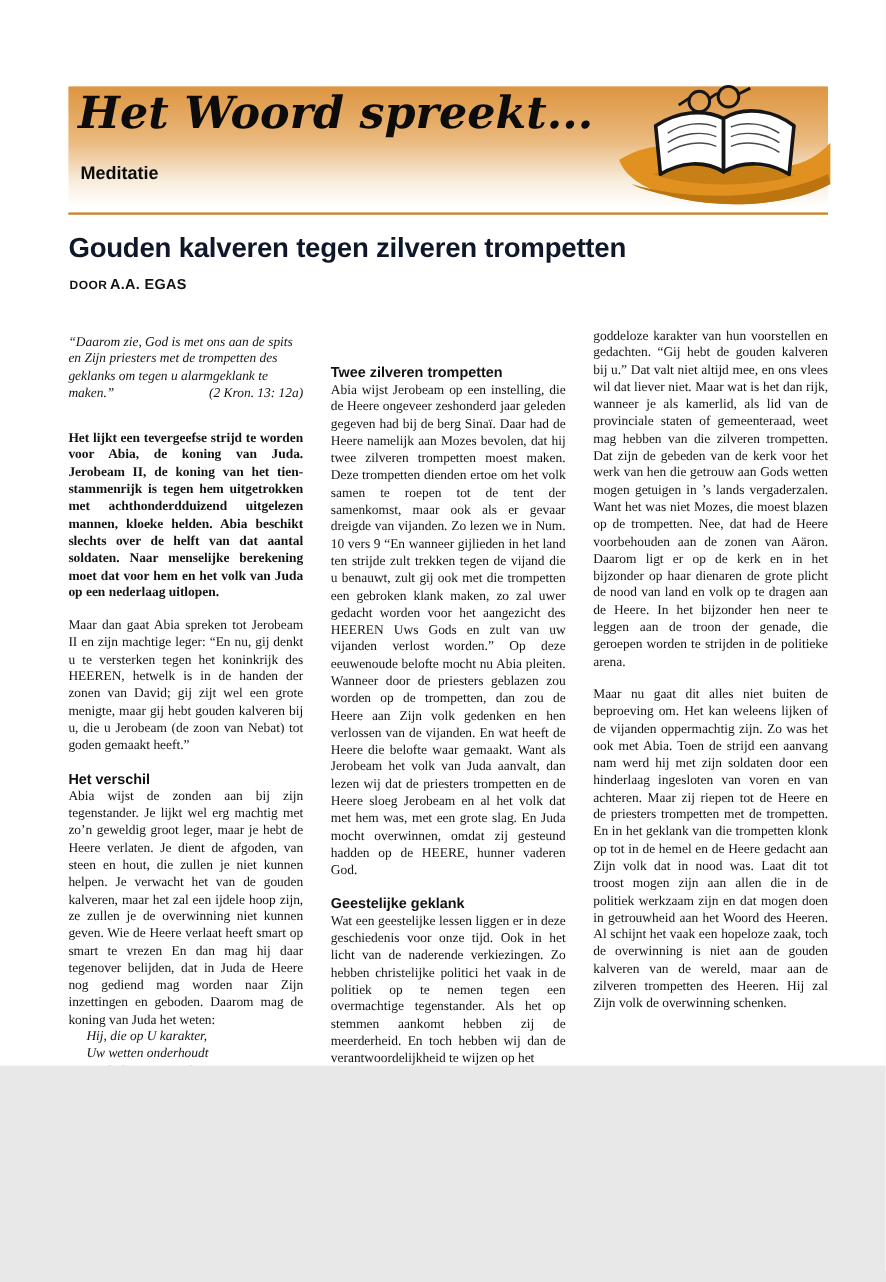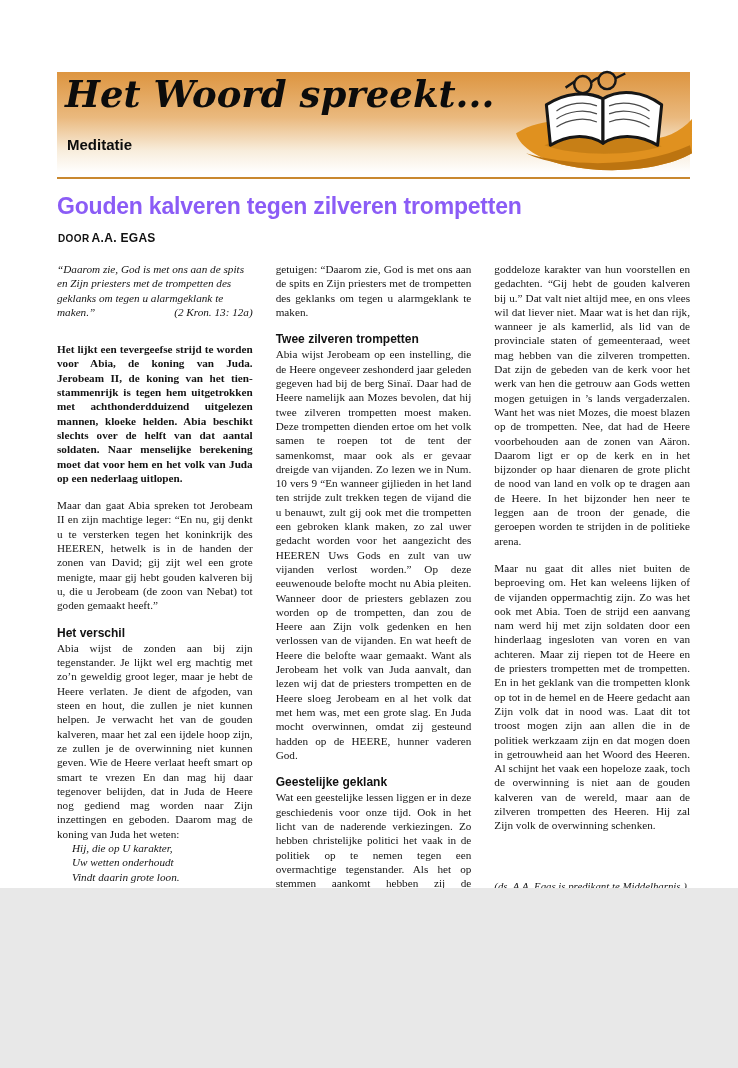--- a/index.html
+++ b/index.html
@@ -24,27 +24,27 @@
     position: absolute; top: 64px; left: 10px;
     font-family: "Liberation Sans", sans-serif; font-weight: 700;
     font-size: 15px; color: #0c0c0c;
   }
   .book-art { position: absolute; top: -4px; right: -4px; width: 182px; height: 107px; }
   .rule { position: absolute; top: 177px; left: 57px; width: 633px; height: 2px; background: #c9882f; }
   
   .article-title {
     position: absolute; top: 193px; left: 57px; margin: 0;
     font-family: "Liberation Sans", sans-serif; font-weight: 700;
-    font-size: 23px; letter-spacing: -0.2px; color: #8b5cf6; white-space: nowrap;
+    font-size: 23px; letter-spacing: -0.2px; color: #0f172a; white-space: nowrap;
   }
   .byline { position: absolute; top: 228px; left: 58px; font-family: "Liberation Sans", sans-serif; font-weight: 700; color: #111; }
   .byline .prefix { font-size: 10px; text-transform: uppercase; letter-spacing: .4px; }
   .byline .author { font-size: 12px; text-transform: uppercase; letter-spacing: .3px; margin-left: 2px; }
   
-  .columns { position: absolute; top: 262px; left: 57px; width: 633px; display: flex; gap: 23px; }
+  .columns { position: absolute; top: 273px; left: 57px; width: 633px; display: flex; gap: 23px; align-items: center; }
   .col { flex: 1 1 0; font-size: 11.2px; line-height: 14.3px; text-align: justify; }
   .col p { margin: 0 0 13px 0; }
   .quote { font-style: italic; text-align: left; margin-bottom: 23px !important; }
   .quote-ref { float: right; }
   .lead { font-weight: 700; }
   .subhead { font-family: "Liberation Sans", sans-serif; font-size: 12px; font-weight: 700; margin: 0 0 1px 0; color: #111; }
   .no-gap { margin-bottom: 0 !important; }
   .verse { font-style: italic; margin-left: 15px; text-align: left; }
   .credit { font-style: italic; font-size: 10.8px; text-align: left; margin-top: 46px !important; }
   .credit .dot { color: #ef9e1b; font-style: normal; font-size: 12px; }
@@ -109,21 +109,20 @@
       <p class="para no-gap">Abia wijst de zonden aan bij zijn tegenstander. Je lijkt wel erg machtig met zo’n geweldig groot leger, maar je hebt de Heere verlaten. Je dient de afgoden, van steen en hout, die zullen je niet kunnen helpen. Je verwacht het van de gouden kalveren, maar het zal een ijdele hoop zijn, ze zullen je de overwinning niet kunnen geven. Wie de Heere verlaat heeft smart op smart te vrezen En dan mag hij daar tegenover belijden, dat in Juda de Heere nog gediend mag worden naar Zijn inzettingen en geboden. Daarom mag de koning van Juda het weten:</p>
       <div class="verse">
         <div>Hij, die op U karakter,</div>
         <div>Uw wetten onderhoudt</div>
         <div>Vindt daarin grote loon.</div>
       </div>
       <p class="para">En deze wetenschap doet hem</p>
     </div>
 
     <div class="col">
-      <p class="para">getuigen: “Daarom zie, God is met ons aan de spits en Zijn priesters met de trompetten des geklanks om tegen u alarmgeklank te maken.</p>
       <h3 class="subhead">Twee zilveren trompetten</h3>
       <p class="para">Abia wijst Jerobeam op een instelling, die de Heere ongeveer zeshonderd jaar geleden gegeven had bij de berg Sinaï. Daar had de Heere namelijk aan Mozes bevolen, dat hij twee zilveren trompetten moest maken. Deze trompetten dienden ertoe om het volk samen te roepen tot de tent der samenkomst, maar ook als er gevaar dreigde van vijanden. Zo lezen we in Num. 10 vers 9 “En wanneer gijlieden in het land ten strijde zult trekken tegen de vijand die u benauwt, zult gij ook met die trompetten een gebroken klank maken, zo zal uwer gedacht worden voor het aangezicht des HEEREN Uws Gods en zult van uw vijanden verlost worden.” Op deze eeuwenoude belofte mocht nu Abia pleiten. Wanneer door de priesters geblazen zou worden op de trompetten, dan zou de Heere aan Zijn volk gedenken en hen verlossen van de vijanden. En wat heeft de Heere die belofte waar gemaakt. Want als Jerobeam het volk van Juda aanvalt, dan lezen wij dat de priesters trompetten en de Heere sloeg Jerobeam en al het volk dat met hem was, met een grote slag. En Juda mocht overwinnen, omdat zij gesteund hadden op de HEERE, hunner vaderen God.</p>
       <h3 class="subhead">Geestelijke geklank</h3>
       <p class="para">Wat een geestelijke lessen liggen er in deze geschiedenis voor onze tijd. Ook in het licht van de naderende verkiezingen. Zo hebben christelijke politici het vaak in de politiek op te nemen tegen een overmachtige tegenstander. Als het op stemmen aankomt hebben zij de meerderheid. En toch hebben wij dan de verantwoordelijkheid te wijzen op het</p>
     </div>
 
     <div class="col">
       <p class="para">goddeloze karakter van hun voorstellen en gedachten. “Gij hebt de gouden kalveren bij u.” Dat valt niet altijd mee, en ons vlees wil dat liever niet. Maar wat is het dan rijk, wanneer je als kamerlid, als lid van de provinciale staten of gemeenteraad, weet mag hebben van die zilveren trompetten. Dat zijn de gebeden van de kerk voor het werk van hen die getrouw aan Gods wetten mogen getuigen in ’s lands vergaderzalen. Want het was niet Mozes, die moest blazen op de trompetten. Nee, dat had de Heere voorbehouden aan de zonen van Aäron. Daarom ligt er op de kerk en in het bijzonder op haar dienaren de grote plicht de nood van land en volk op te dragen aan de Heere. In het bijzonder hen neer te leggen aan de troon der genade, die geroepen worden te strijden in de politieke arena.</p>
       <p class="para">Maar nu gaat dit alles niet buiten de beproeving om. Het kan weleens lijken of de vijanden oppermachtig zijn. Zo was het ook met Abia. Toen de strijd een aanvang nam werd hij met zijn soldaten door een hinderlaag ingesloten van voren en van achteren. Maar zij riepen tot de Heere en de priesters trompetten met de trompetten. En in het geklank van die trompetten klonk op tot in de hemel en de Heere gedacht aan Zijn volk dat in nood was. Laat dit tot troost mogen zijn aan allen die in de politiek werkzaam zijn en dat mogen doen in getrouwheid aan het Woord des Heeren. Al schijnt het vaak een hopeloze zaak, toch de overwinning is niet aan de gouden kalveren van de wereld, maar aan de zilveren trompetten des Heeren. Hij zal Zijn volk de overwinning schenken.</p>
       <p class="credit"><span>(ds. A.A. Egas is predikant te Middelharnis.)</span> <span class="dot">●</span></p>

